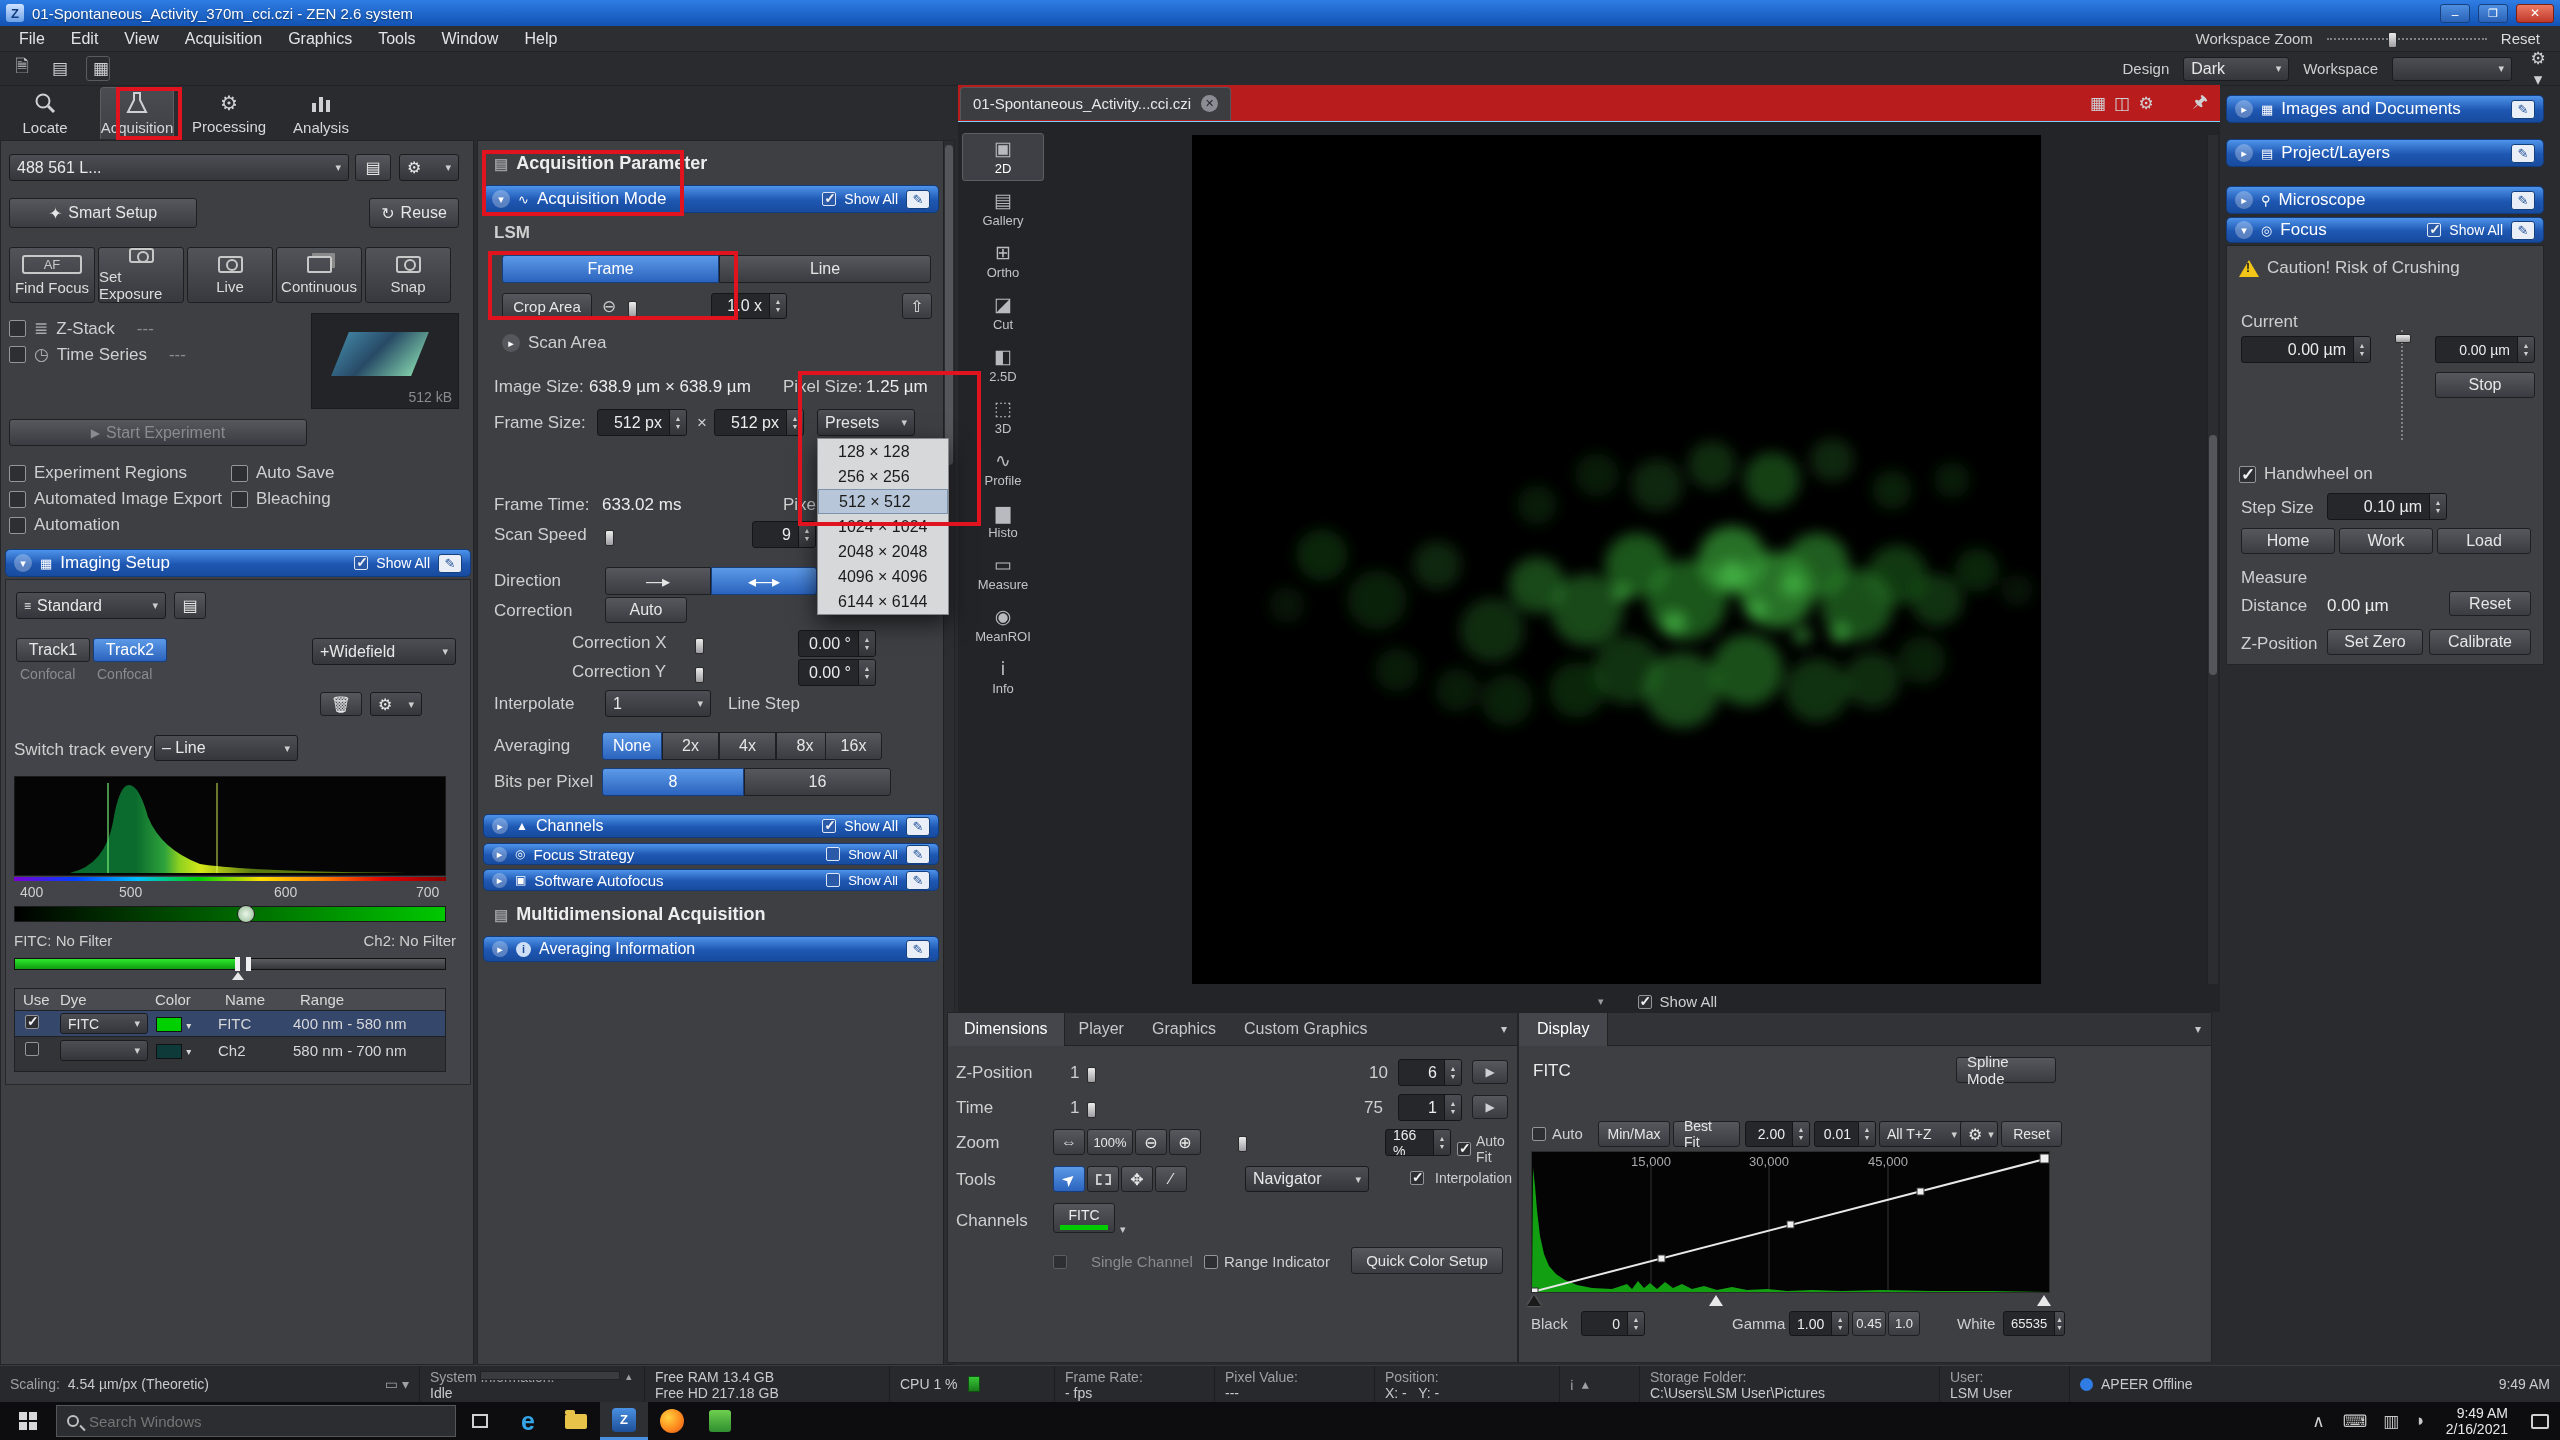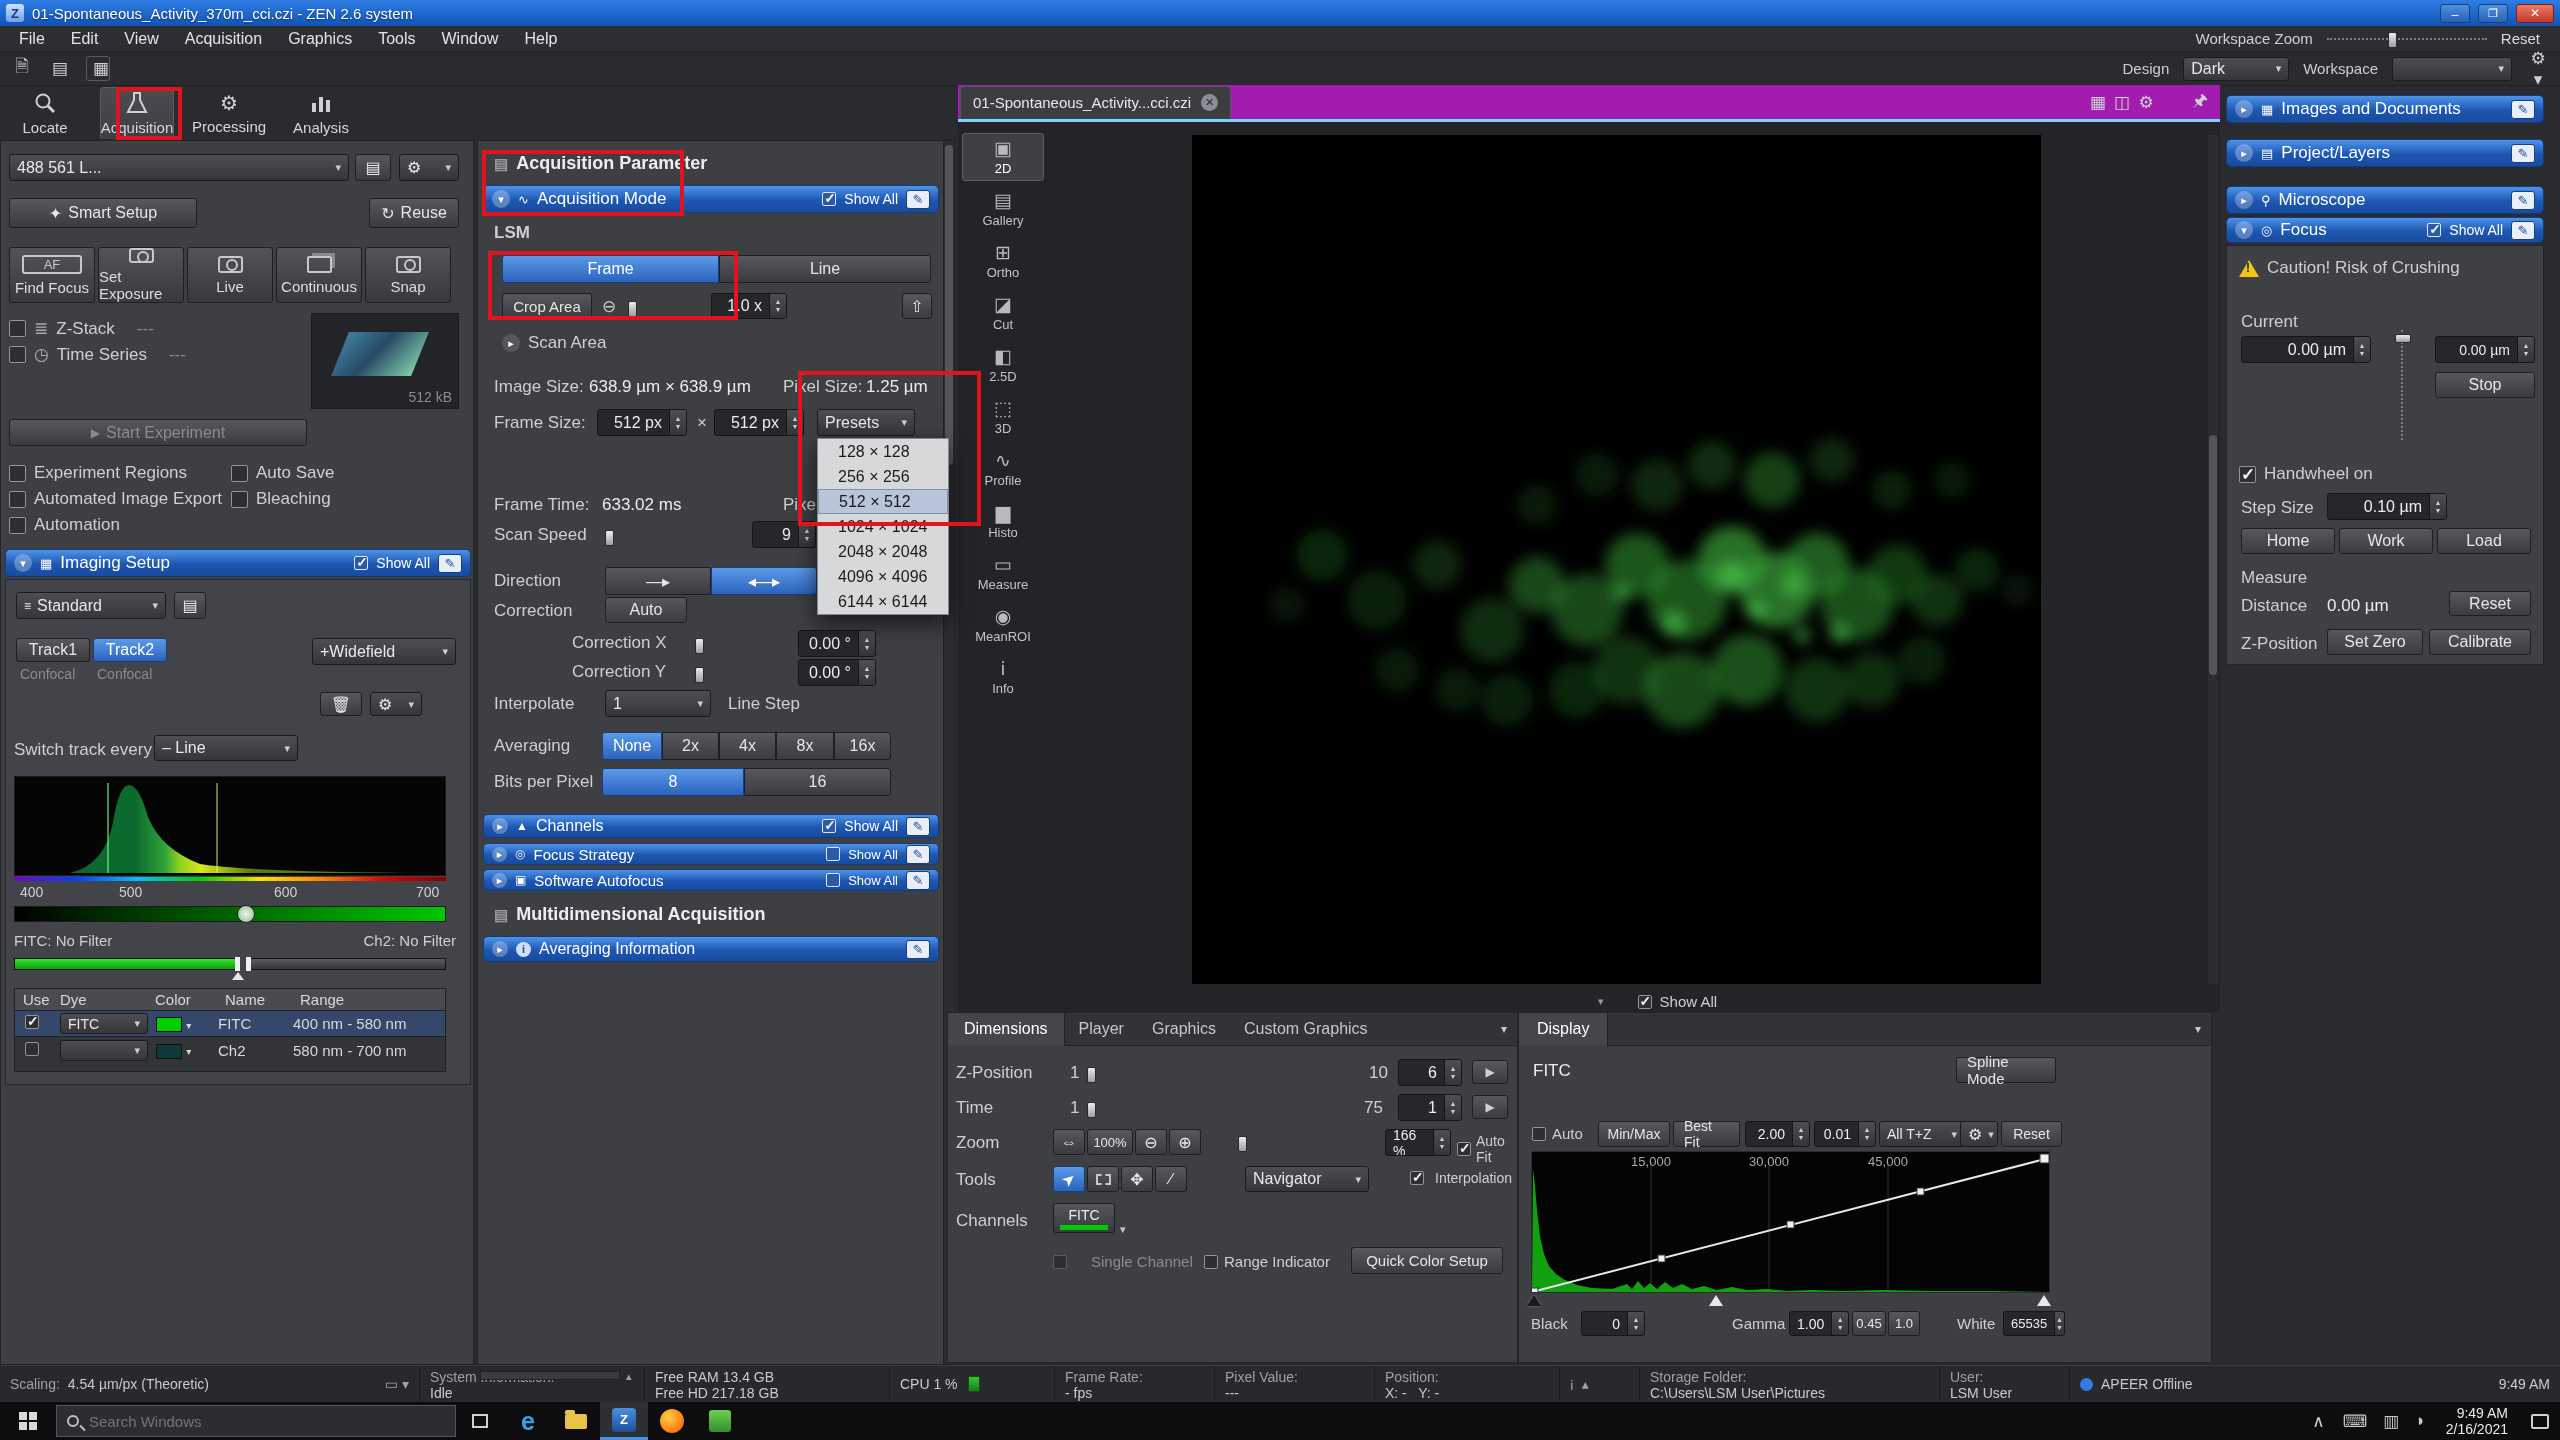--- a/index.html
+++ b/index.html
@@ -459,21 +459,21 @@
       </span>
     <span class="zbtn abs" style="left:184px;top:591px;width:57px;border-radius:0">
         <span>2x</span>
       </span>
     <span class="zbtn abs" style="left:241px;top:591px;width:57px;border-radius:0">
         <span>4x</span>
       </span>
     <span class="zbtn abs" style="left:298px;top:591px;width:58px;border-radius:0">
         <span>8x</span>
       </span>
-    <span class="zbtn abs" style="left:356px;top:591px;width:57px;border-radius:0 3px 3px 0">
+    <span class="zbtn abs" style="left:347px;top:591px;width:57px;border-radius:0 3px 3px 0">
         <span>16x</span>
       </span>
     
     <span class="abs lbl" style="left:16px;top:631px">Bits per Pixel</span>
     <span class="zbtn sel abs" style="left:124px;top:627px;width:142px;border-radius:3px 0 0 3px">
         <span>8</span>
       </span>
     <span class="zbtn abs" style="left:266px;top:627px;width:147px;border-radius:0 3px 3px 0">
         <span>16</span>
       </span>
@@ -523,21 +523,21 @@
       <div class="opt sel">512 × 512</div>
       <div class="opt">1024 × 1024</div>
       <div class="opt">2048 × 2048</div>
       <div class="opt">4096 × 4096</div>
       <div class="opt">6144 × 6144</div>
     </div>
   </div>
 
   <div class="abs" style="left:958px;top:85px;width:1262px;height:927px;background:#232427">
 
-    <div class="abs row" style="left:0;top:0;width:1262px;height:37px;background:#a21caf;border-bottom:3px solid #7dd3fc">
+    <div class="abs row" style="left:0;top:0;width:1262px;height:37px;background:#b91c1c;border-bottom:1px solid #7dd3fc">
       <div class="row" style="margin-left:2px;height:33px;background:#3c3d41;border:1px solid #55565b;border-bottom:none;border-radius:4px 4px 0 0;padding:0 12px;gap:10px">
         <span style="font-size:15px;color:#e8e8e8">01-Spontaneous_Activity...cci.czi</span>
         <span style="width:17px;height:17px;border-radius:50%;background:#8a8d93;color:#27282b;font-size:11px;display:flex;align-items:center;justify-content:center">✕</span>
       </div>
       <span style="flex:1"></span>
       <span class="tico">▦</span>
       <span class="tico">◫</span>
       <span class="tico" style="margin-right:30px">⚙</span>
       <span class="tico" style="margin-right:8px">🖈</span>
     </div>

